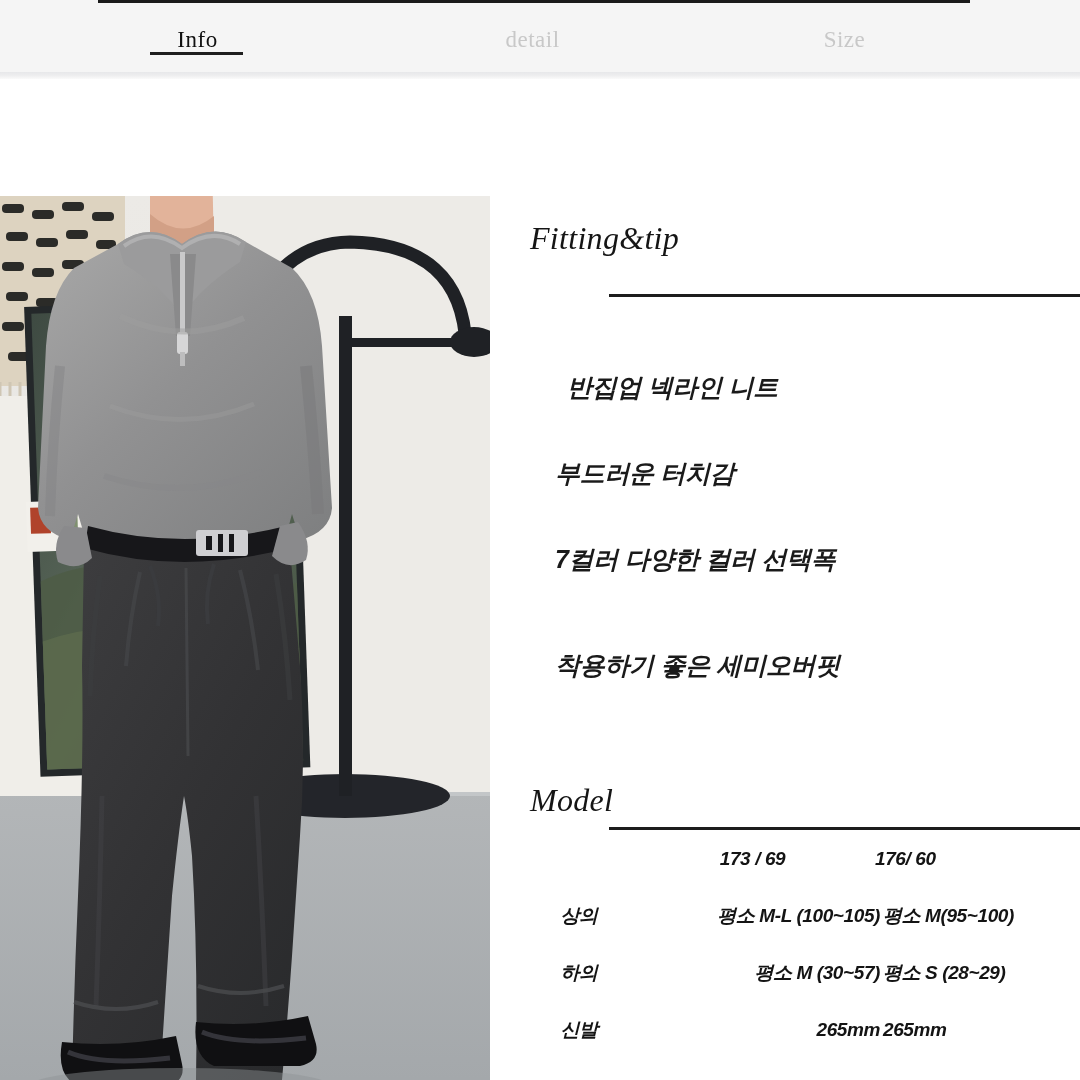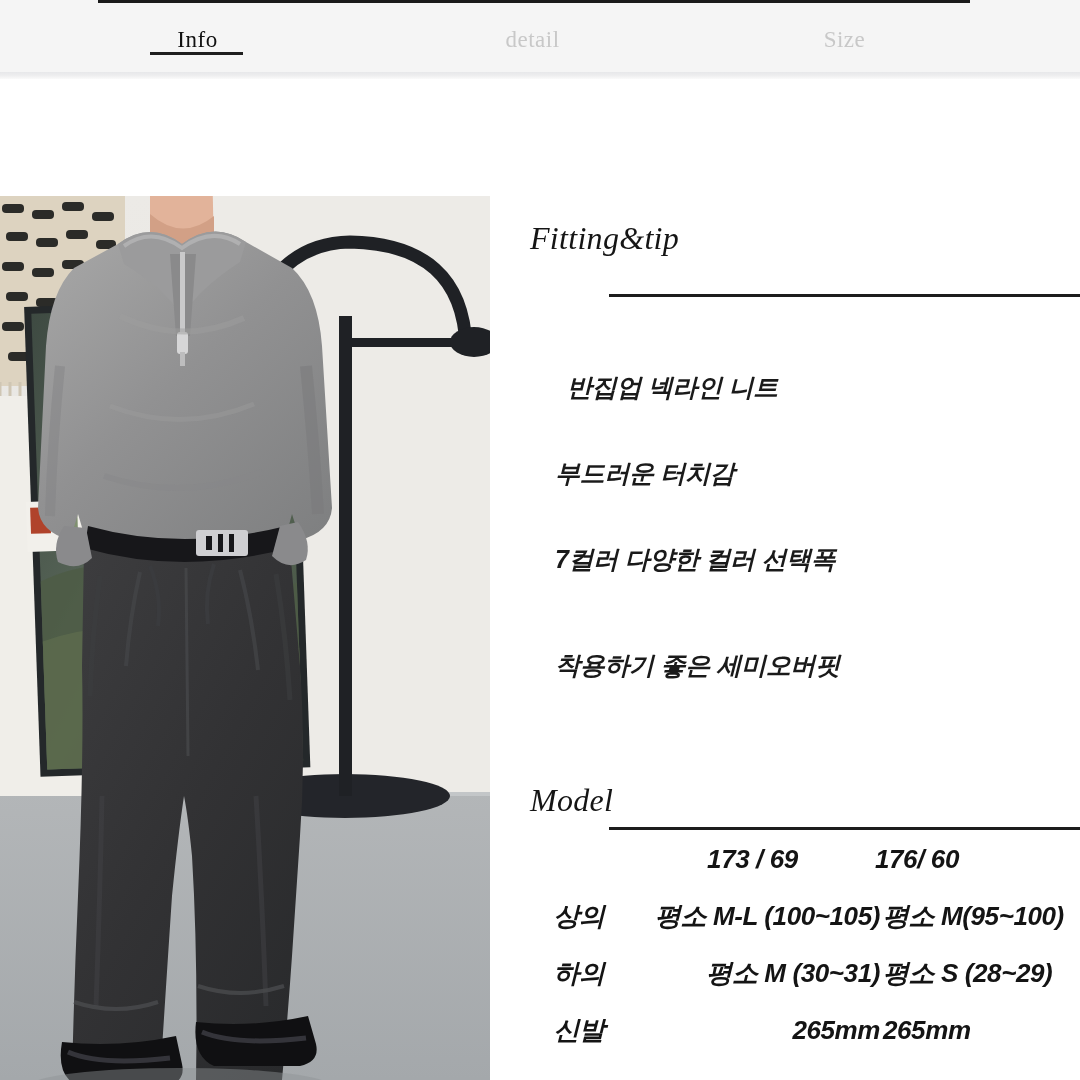--- a/index.html
+++ b/index.html
@@ -131,21 +131,21 @@
     width: 590px;
   }
   .mt-row {
     position: relative;
     height: 57px;
   }
   .mt-cell {
     position: absolute;
     font-family: "Liberation Sans", sans-serif;
     font-weight: bold;
-    font-size: 26px;
+    font-size: 19px;
     line-height: 30px;
     color: #141414;
     letter-spacing: -0.4px;
     white-space: nowrap;
   }
   .mt-label  { left: 44px; width: 90px; text-align: center; }
   .mt-colA   { left: 155px; width: 235px; text-align: right; }
   .mt-colB   { left: 393px; width: 200px; text-align: left; }
   .mt-head .mt-colA { left: 155px; width: 215px; text-align: center; }
   .mt-head .mt-colB { left: 385px; width: 200px; }
@@ -355,21 +355,21 @@
     </div>
 
     <div class="mt-row">
       <div class="mt-cell mt-label">상의</div>
       <div class="mt-cell mt-colA">평소 M-L (100~105)</div>
       <div class="mt-cell mt-colB">평소 M(95~100)</div>
     </div>
 
     <div class="mt-row">
       <div class="mt-cell mt-label">하의</div>
-      <div class="mt-cell mt-colA">평소 M (30~31)</div>
+      <div class="mt-cell mt-colA">평소 M (30~57)</div>
       <div class="mt-cell mt-colB">평소 S (28~29)</div>
     </div>
 
     <div class="mt-row">
       <div class="mt-cell mt-label">신발</div>
       <div class="mt-cell mt-colA">265mm</div>
       <div class="mt-cell mt-colB">265mm</div>
     </div>
 
   </div>

